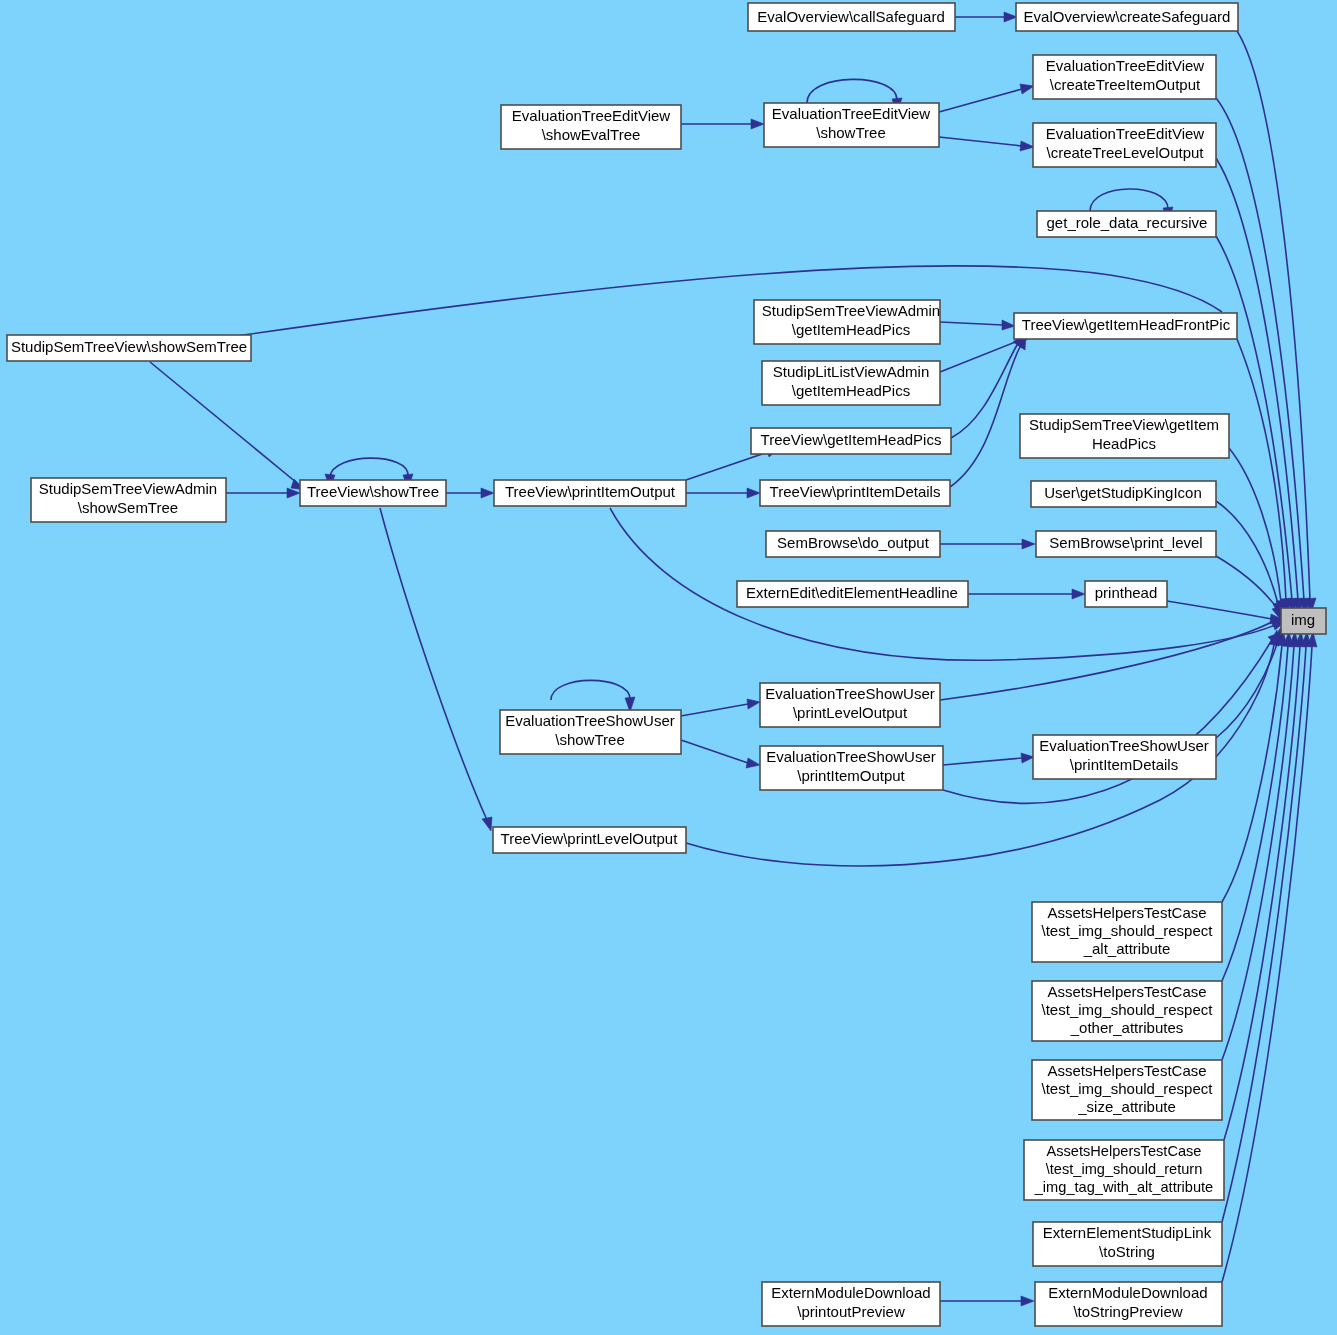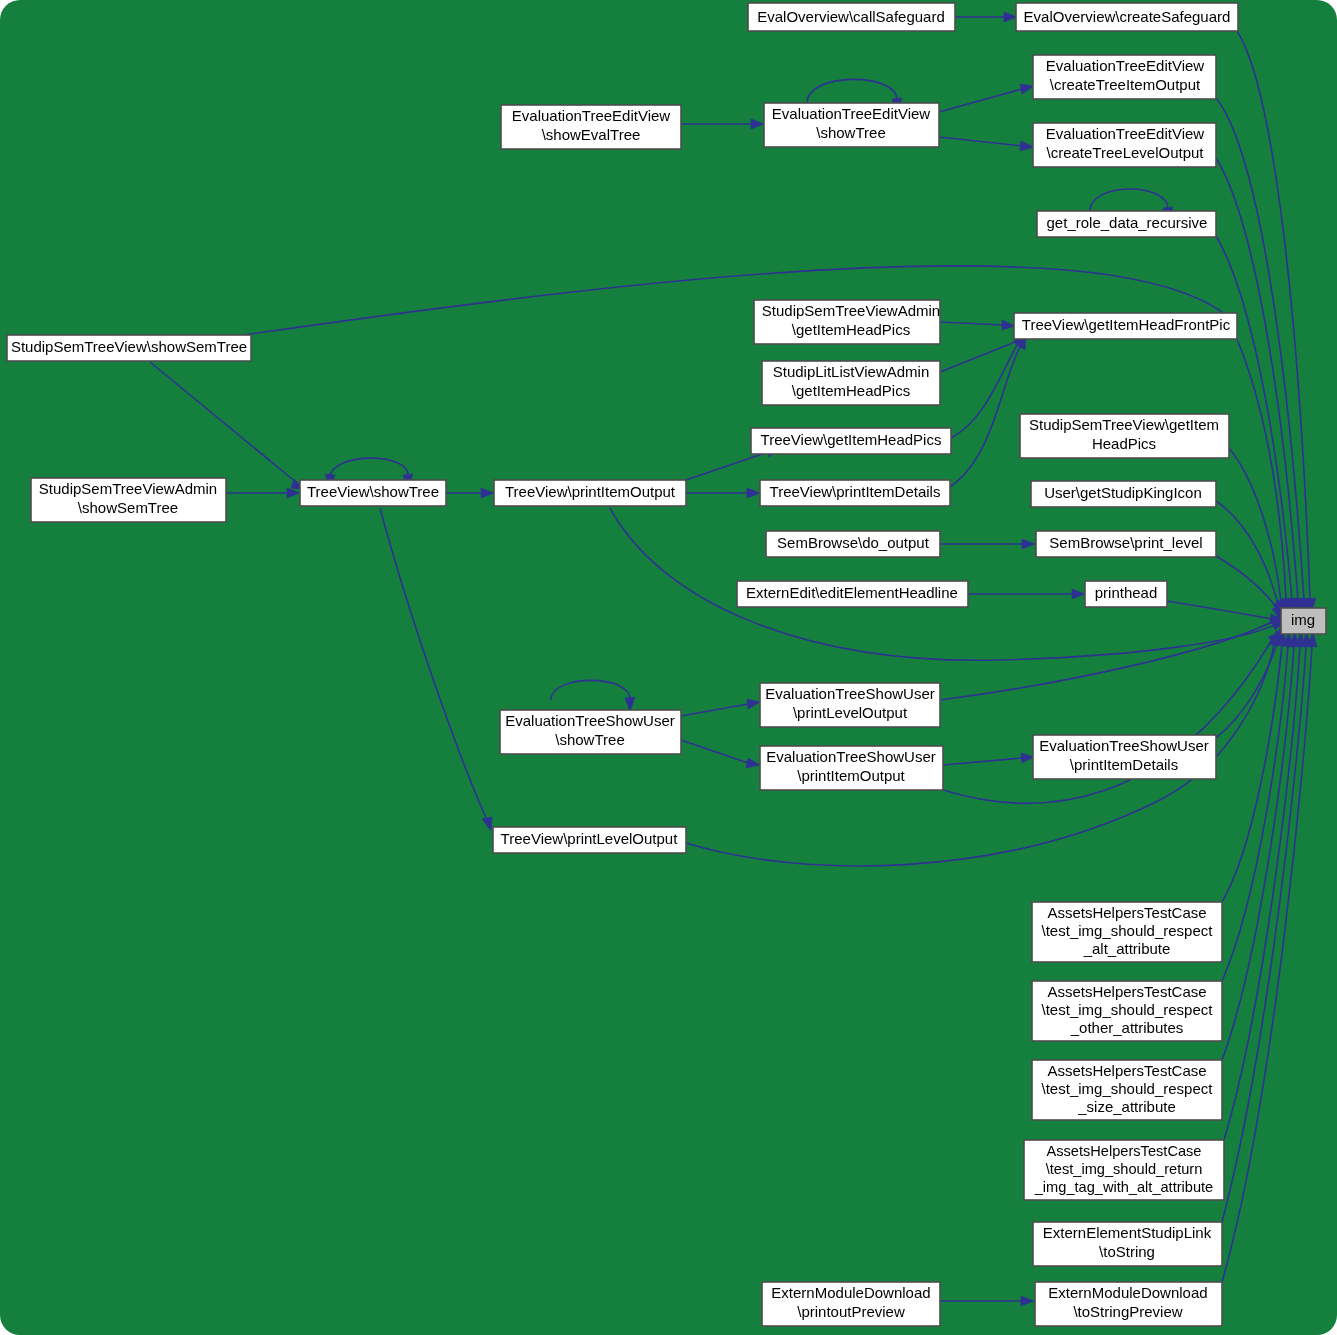--- a/index.html
+++ b/index.html
@@ -4,24 +4,23 @@
 <style>
   html, body {
     margin: 0;
     padding: 0;
     background: #ffffff;
   }
   #canvas-wrap {
     position: relative;
     width: 1337px;
     height: 1335px;
-    background: #15803d;
+    background: #7dd3fc;
     overflow: hidden;
     font-family: "Liberation Sans", sans-serif;
-    border-radius: 20px;
   }
   svg#graph {
     position: absolute;
     left: 0;
     top: 0;
     width: 1337px;
     height: 1335px;
     display: block;
   }
   .edge {

